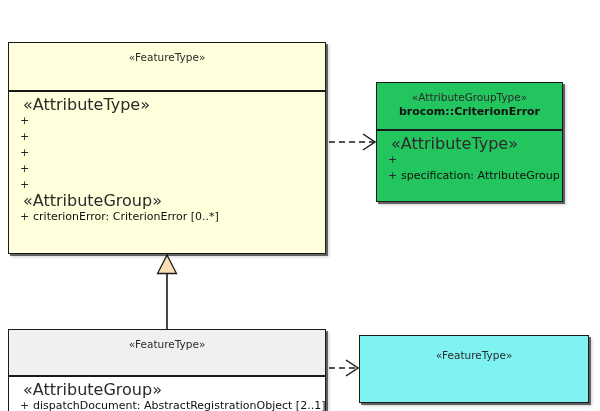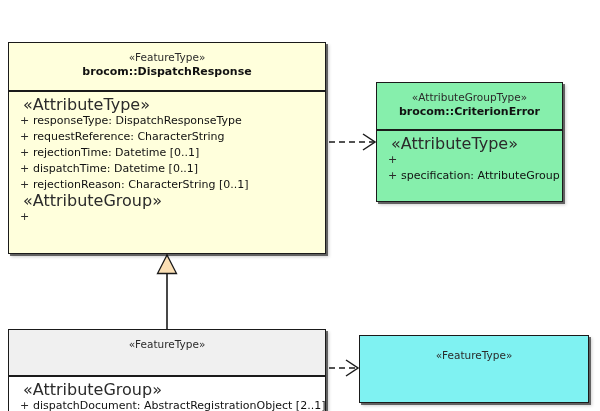--- a/index.html
+++ b/index.html
@@ -95,21 +95,21 @@
 
   
   #box-dispatch-response {
     left: 8px; top: 6px; width: 318px; height: 212px;
     background: #ffffdc;
   }
   #box-dispatch-response .uml-head { height: 49px; padding-top: 7px; }
 
   #box-criterion-error {
     left: 376px; top: 46px; width: 187px; height: 120px;
-    background: #86efac;
+    background: #22c55e;
   }
   #box-criterion-error .uml-head { height: 48px; padding-top: 7px; }
 
   #box-dispatch-data-response {
     left: 8px; top: 293px; width: 318px; height: 91px;
     background: #ffffff;
   }
   #box-dispatch-data-response .uml-head {
     height: 47px; padding-top: 7px;
     background: #f0f0f0;
@@ -143,51 +143,46 @@
 
     <g>
       <line x1="329" y1="332" x2="357" y2="332" stroke="#1a1a1a" stroke-width="1.5" stroke-dasharray="6,4"></line>
       <path d="M 346 324 L 358 332 L 346 340" fill="none" stroke="#1a1a1a" stroke-width="1.5" stroke-linecap="butt" stroke-linejoin="miter"></path>
     </g>
   </svg>
 
   <div class="uml-class" id="box-dispatch-response">
     <div class="uml-head">
       <div class="stereotype">«FeatureType»</div>
-      <div class="classname">brocom::DispatchResponse</div>
     </div>
     <div class="uml-body">
 
       <div class="group-label">«AttributeType»</div>
 
       <div class="attr-row">
         <span class="attr-vis">+</span>
-        <span class="attr-text">responseType: DispatchResponseType</span>
-      </div>
-      <div class="attr-row">
-        <span class="attr-vis">+</span>
-        <span class="attr-text">requestReference: CharacterString</span>
-      </div>
-      <div class="attr-row">
-        <span class="attr-vis">+</span>
-        <span class="attr-text">rejectionTime: Datetime [0..1]</span>
-      </div>
-      <div class="attr-row">
-        <span class="attr-vis">+</span>
-        <span class="attr-text">dispatchTime: Datetime [0..1]</span>
-      </div>
-      <div class="attr-row">
-        <span class="attr-vis">+</span>
-        <span class="attr-text">rejectionReason: CharacterString [0..1]</span>
+      </div>
+      <div class="attr-row">
+        <span class="attr-vis">+</span>
+      </div>
+      <div class="attr-row">
+        <span class="attr-vis">+</span>
+      </div>
+      <div class="attr-row">
+        <span class="attr-vis">+</span>
+      </div>
+      <div class="attr-row">
+        <span class="attr-vis">+</span>
       </div>
 
       <div class="group-label">«AttributeGroup»</div>
 
       <div class="attr-row">
         <span class="attr-vis">+</span>
+        <span class="attr-text">criterionError: CriterionError [0..*]</span>
       </div>
     </div>
   </div>
 
   <div class="uml-class" id="box-criterion-error">
     <div class="uml-head">
       <div class="stereotype">«AttributeGroupType»</div>
       <div class="classname">brocom::CriterionError</div>
     </div>
     <div class="uml-body">

